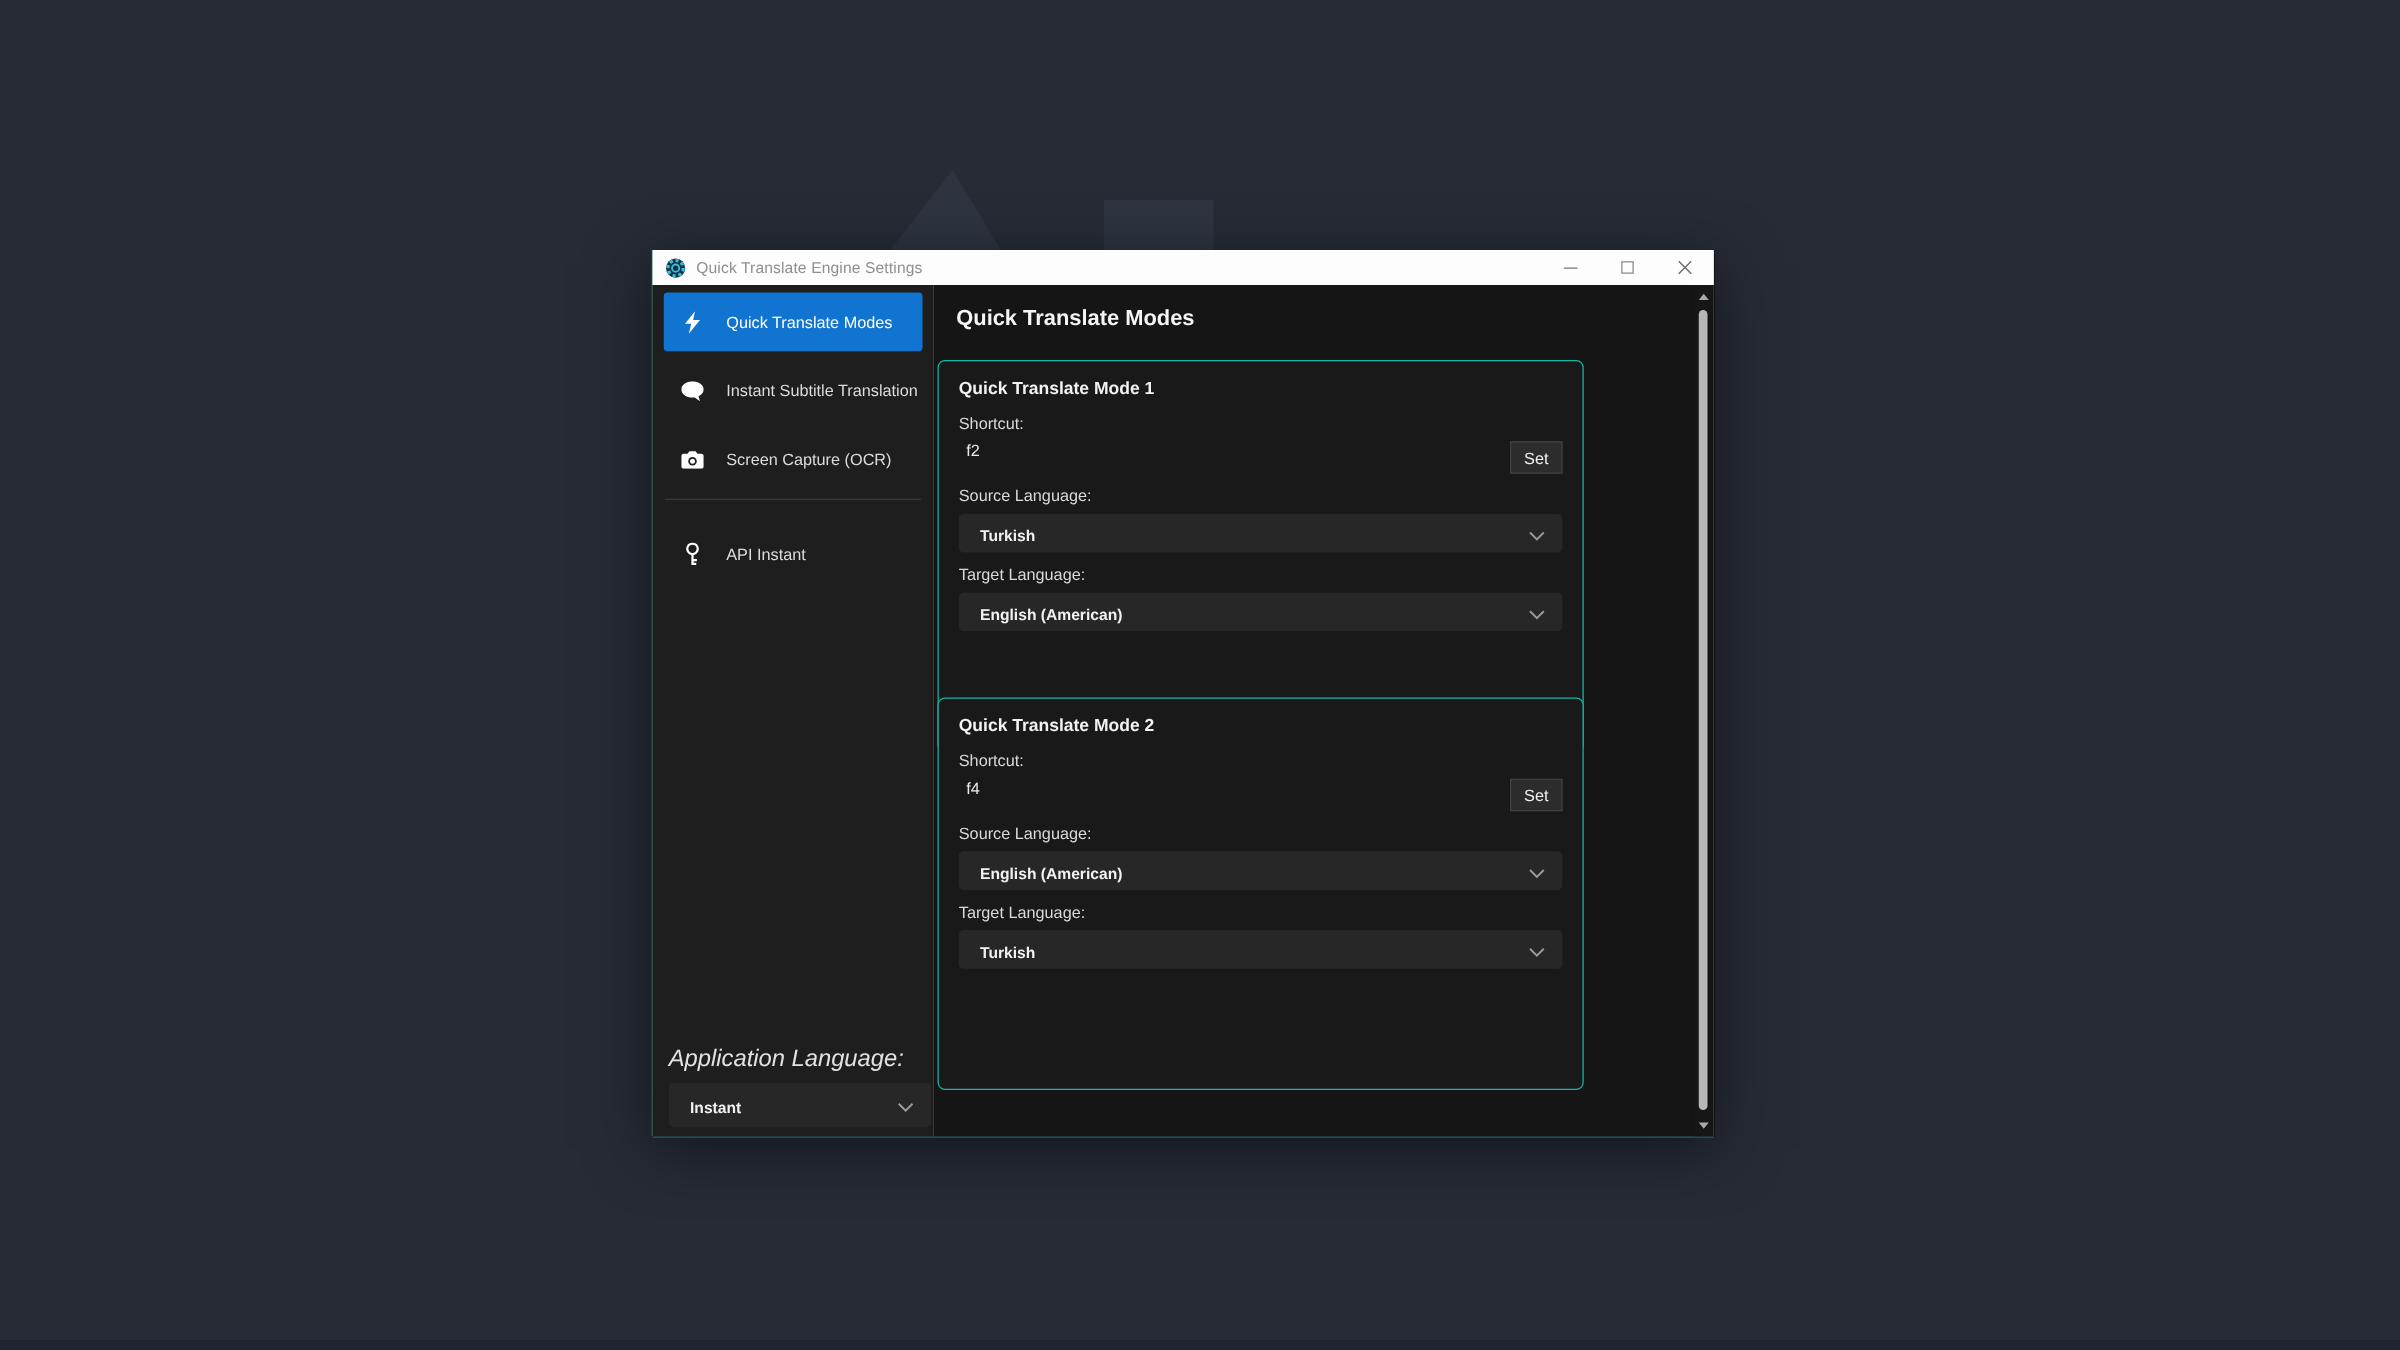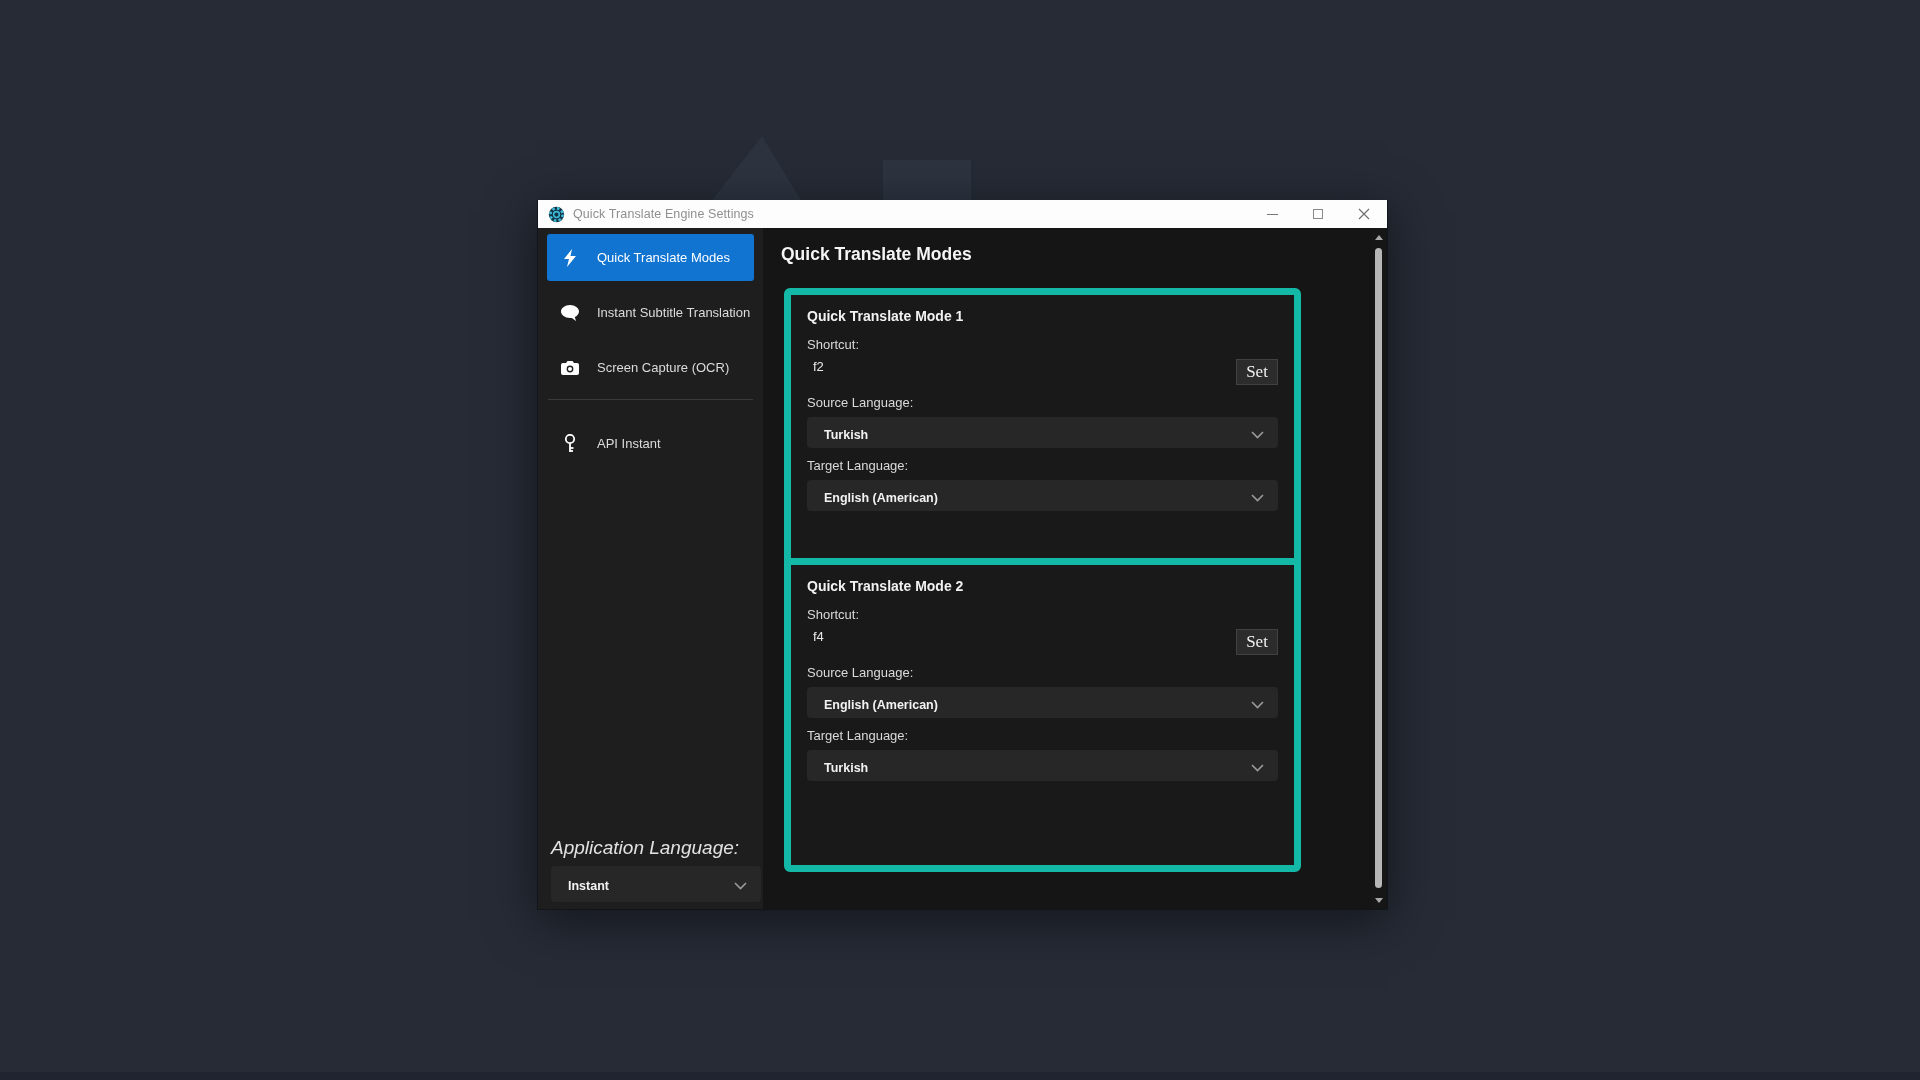--- a/index.html
+++ b/index.html
@@ -17,21 +17,20 @@
     background:#1f2430; z-index:0;
   }
 
   
   .window {
     position:absolute; left:521px; top:200px; width:851px; height:710px;
     z-index:1; display:flex; flex-direction:column;
     box-shadow:0 10px 46px rgba(0,0,0,.5);
     border:1px solid #10141b; border-top:none;
     background:#5eead4;
-    margin-left:16px;
   }
   .titlebar {
     height:28px; background:#fdfdfd; display:flex; align-items:center;
     flex:0 0 28px; padding-left:10px;
   }
   .titlebar-icon { width:17px; height:17px; margin-right:8px; }
   .titlebar-text { font-size:12.5px; color:#8f8f8f; letter-spacing:.1px; }
   .titlebar-buttons { margin-left:auto; display:flex; height:100%; }
   .tb-btn { width:46px; height:100%; display:flex; align-items:center; justify-content:center; cursor:default; }
   .glyph-min { width:11px; height:1px; background:#777; display:block; }
@@ -65,34 +64,34 @@
   .dropdown .dd-value { font-size:12.5px; font-weight:bold; color:#f2f2f2; }
   .dropdown .dd-chevron { margin-left:auto; }
 
   
   .content { flex:1; background:#151515; position:relative; }
   .content-heading {
     position:absolute; left:18px; top:16px;
     font-size:17.5px; font-weight:bold; color:#f5f5f5;
   }
   .card {
-    position:absolute; left:21px; width:517px; height:314px;
-    border:7px solid #14b8a6; border-radius:6px; background:#191919;
+    position:absolute; left:3px; width:517px; height:314px;
+    border:1px solid #14b8a6; border-radius:6px; background:#191919;
     padding:13px 16px;
   }
   .card1 { top:60px; }
   .card2 { top:330px; }
   .card-title { font-size:14px; font-weight:bold; color:#f2f2f2; margin-bottom:13px; }
   .field-label { font-size:13px; color:#dadada; margin-top:10px; margin-bottom:7px; }
   .shortcut-row { display:flex; align-items:flex-start; height:26px; }
   .shortcut-value { font-size:13px; color:#eaeaea; padding-left:6px; }
   .set-button {
     margin-left:auto; width:42px; height:26px;
     background:#2c2c2c; border:1px solid #414141; border-radius:0;
-    color:#f0f0f0; font-size:17px; font-family:Liberation Serif, serif;
+    color:#f0f0f0; font-size:13px; font-family:Liberation Sans, sans-serif;
     display:flex; align-items:center; justify-content:center; cursor:pointer;
   }
   .card .dropdown { height:31px; }
 
   
   .scrollbar {
     position:absolute; top:0; right:1px; width:15px; height:100%;
     background:#161616;
   }
   .scroll-btn { position:absolute; left:0; width:100%; height:14px;

